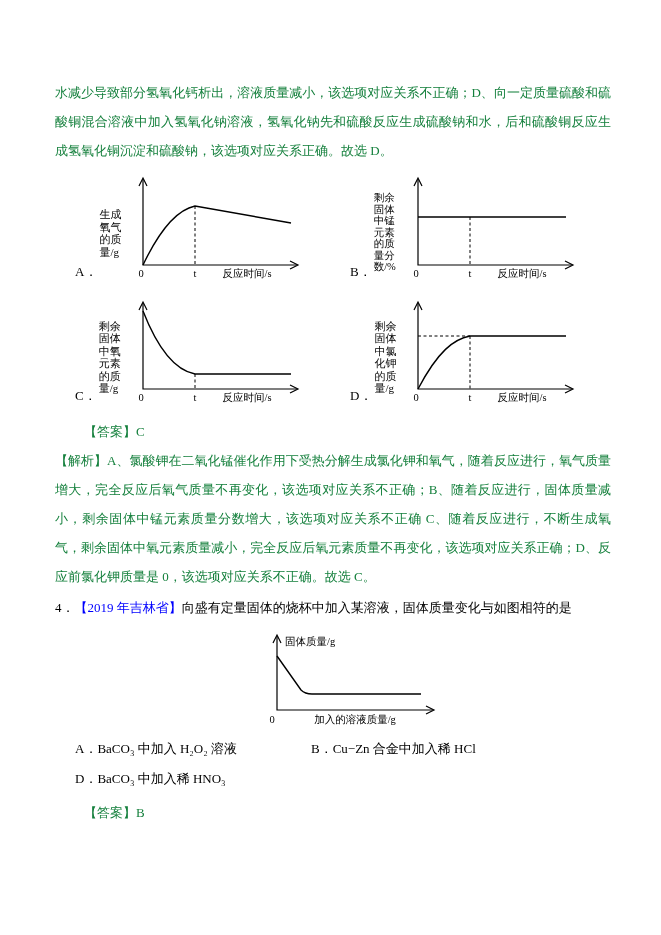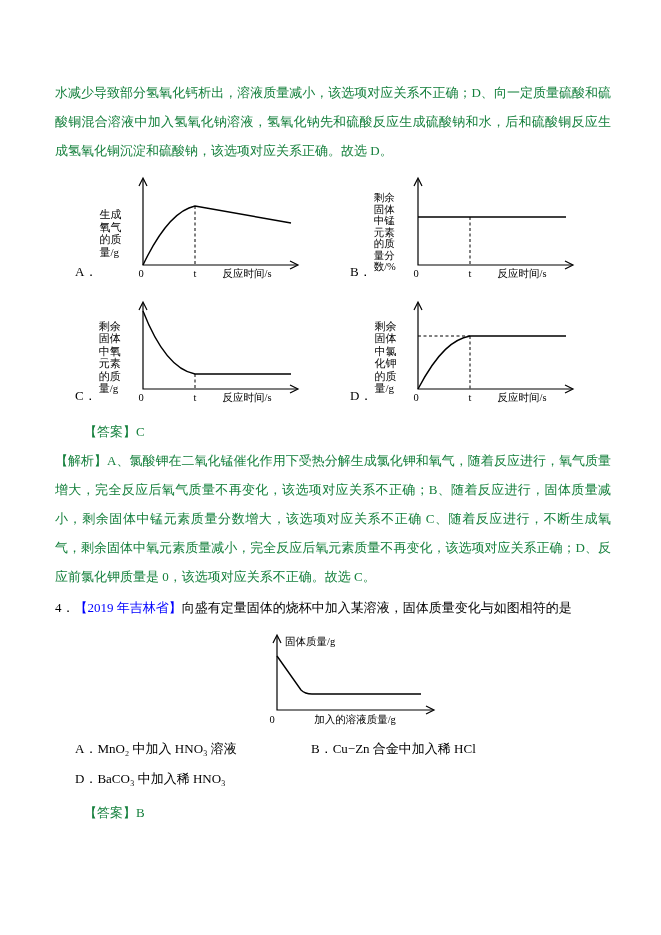--- a/index.html
+++ b/index.html
@@ -164,20 +164,20 @@
       <path class="ax" d="M18,17 L22,9 L26,17"></path>
       <path class="ax" d="M171,80 L179,84 L171,88"></path>
       <text x="30" y="19">固体质量/g</text>
       <path class="curve" d="M22,30 L46,64 Q50,68 57,68 L166,68"></path>
       <text x="17" y="97" text-anchor="middle">0</text>
       <text x="100" y="97" text-anchor="middle">加入的溶液质量/g</text>
     </svg>
   </div>
 
   <div class="opts">
-    <span>A．MnO₂ 中加入 HNO₃ 溶液</span>
+    <span>A．BaCO₃ 中加入 H₂O₂ 溶液</span>
     <span>B．Cu−Zn 合金中加入稀 HCl</span>
     <span>D．BaCO₃ 中加入稀 HNO₃</span>
   </div>
 
   <p class="para red ans"><span>【答案】</span><span>B</span></p>
 
 </div>
 
 </body></html>

